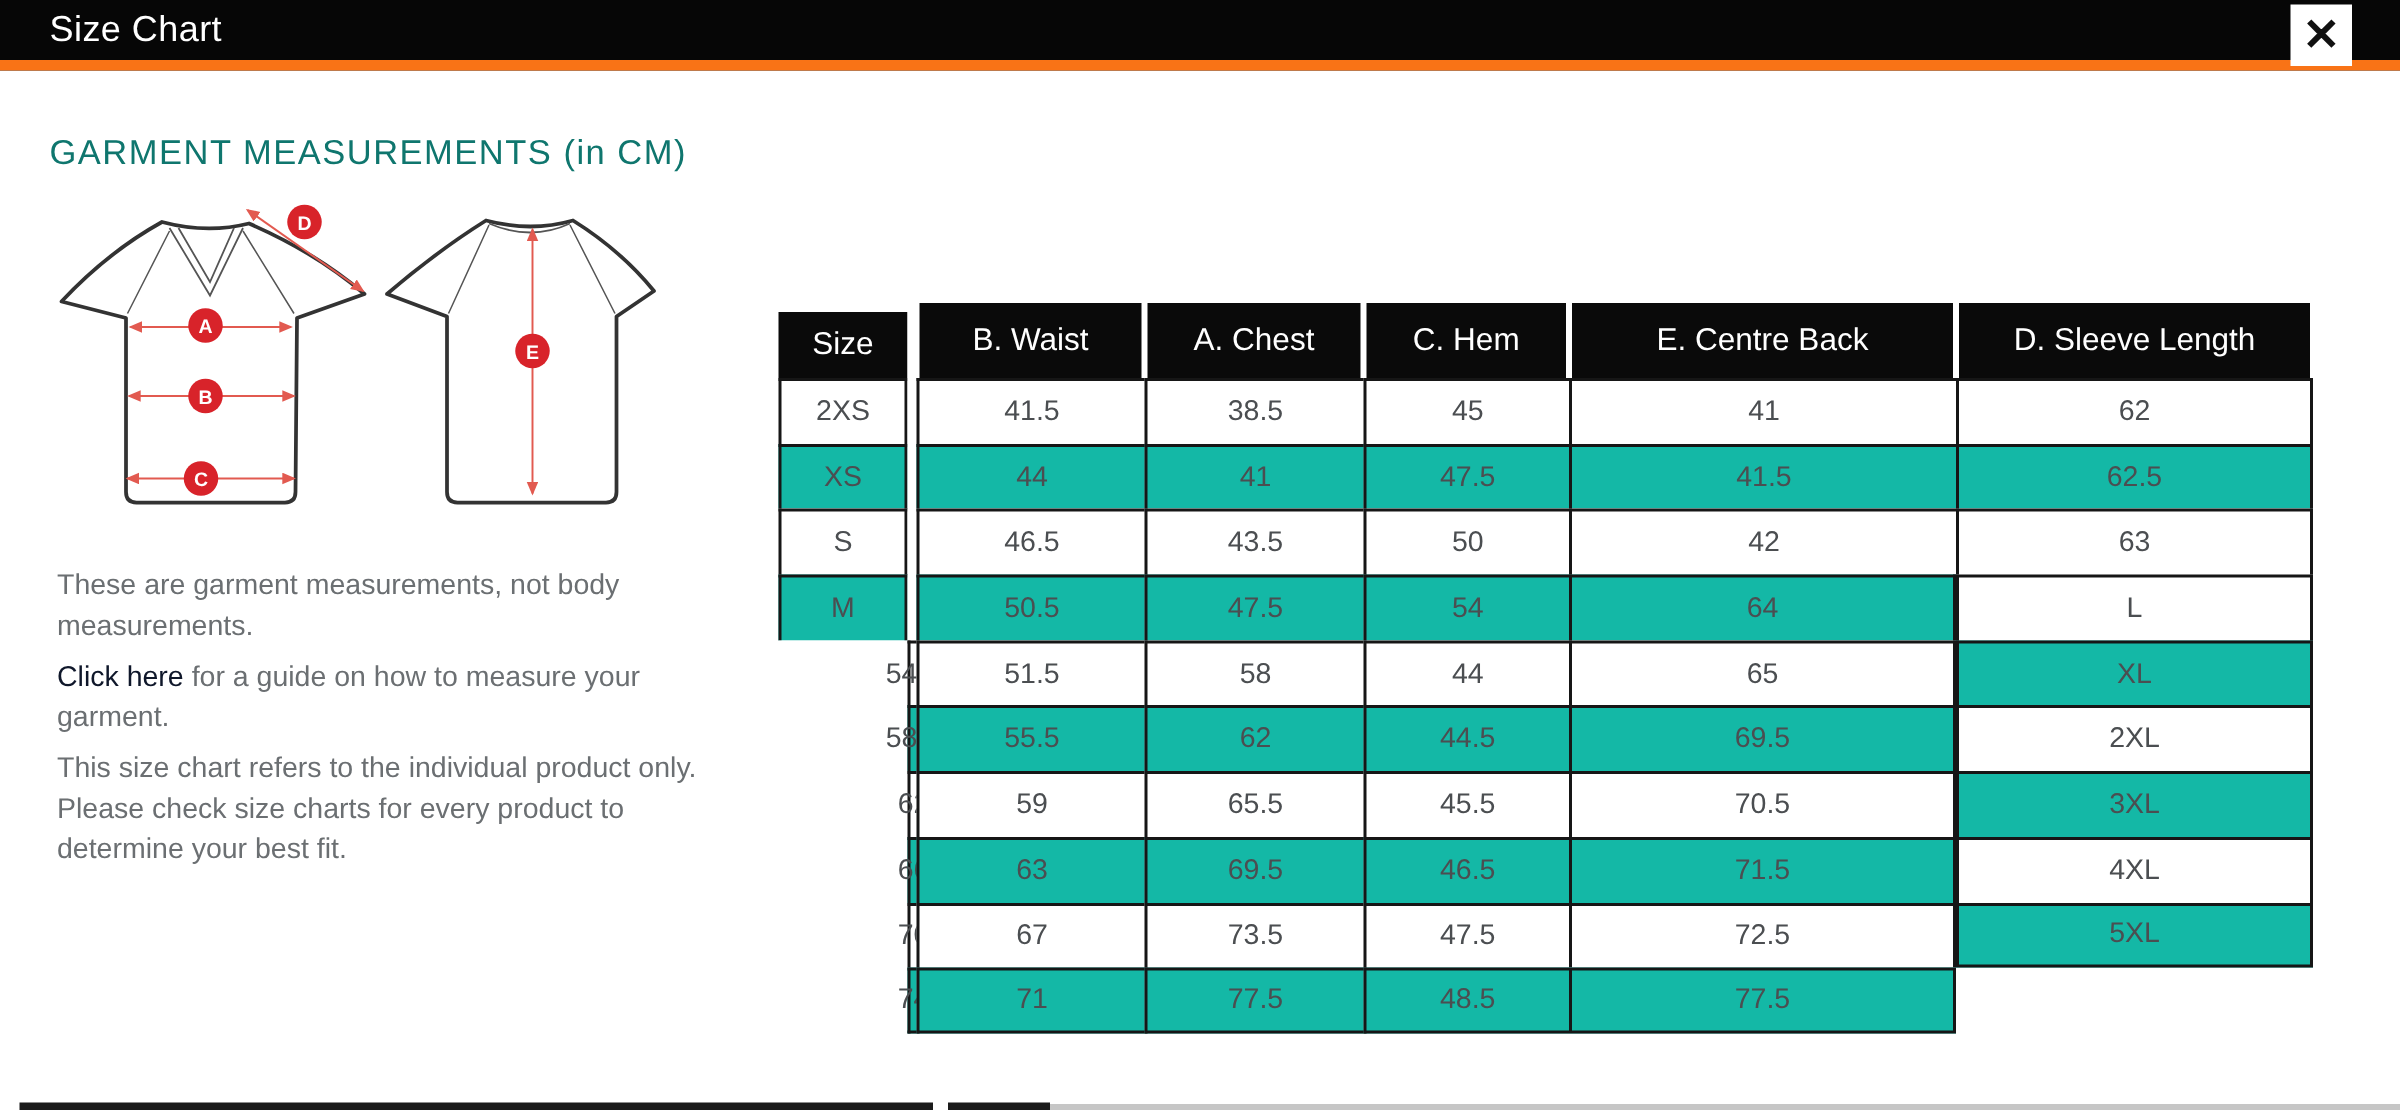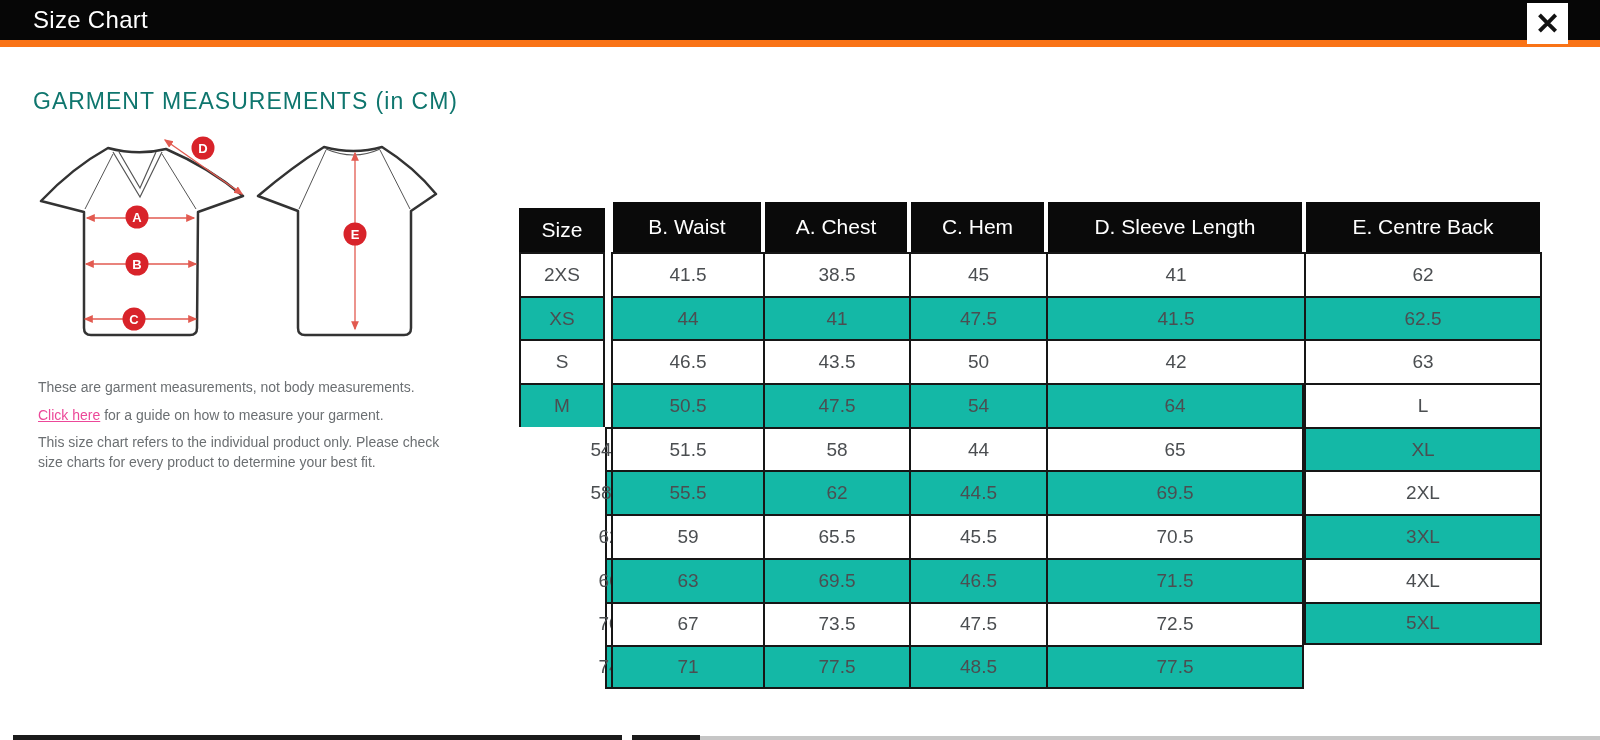--- a/index.html
+++ b/index.html
@@ -20,23 +20,23 @@
   }
   .close-btn span { color:#111; font-size:30px; font-weight:bold; line-height:1; }
 
   
   .section-heading {
     position:absolute; left:33px; top:88px;
     font-size:23px; color:#0f766e; letter-spacing:1px; font-weight:400;
   }
   .diagram { position:absolute; left:20px; top:122px; width:420px; height:235px; }
 
-  .notes { position:absolute; left:38px; top:378px; width:430px; font-size:14px; line-height:1.4; color:#6b6f72; }
+  .notes { position:absolute; left:38px; top:378px; width:430px; font-size:19px; line-height:1.4; color:#6b6f72; }
   .notes p { margin-bottom:8px; }
-  .guide-link { color:#ec4899; text-decoration:underline; cursor:pointer; }
+  .guide-link { color:#0f172a; cursor:pointer; }
 
   
   .size-table {
     position:absolute; left:519px; top:175px;
     display:grid;
     grid-template-columns:86px 6px 152px 146px 137px 258px 238px;
     grid-template-rows:50px repeat(10, 43.7px);
     margin-top:27px;
   }
   .hcell {
@@ -133,22 +133,22 @@
     <p><a class="guide-link">Click here</a><span> for a guide on how to measure your garment.</span></p>
     <p>This size chart refers to the individual product only. Please check size charts for every product to determine your best fit.</p>
   </div>
 
   <div class="size-table">
       <div class="hcell size-h">Size</div>
       <div class="gapcell"></div>
       <div class="hcell">B. Waist</div>
       <div class="hcell">A. Chest</div>
       <div class="hcell">C. Hem</div>
+      <div class="hcell">E. Centre Back</div>
       <div class="hcell">D. Sleeve Length</div>
-      <div class="hcell">E. Centre Back</div>
       <div class="cell size-c">2XS</div>
       <div class="gapcell"></div>
       <div class="cell">41.5</div>
       <div class="cell">38.5</div>
       <div class="cell">45</div>
       <div class="cell">41</div>
       <div class="cell last-col">62</div>
       <div class="cell size-c alt">XS</div>
       <div class="gapcell"></div>
       <div class="cell alt">44</div>

